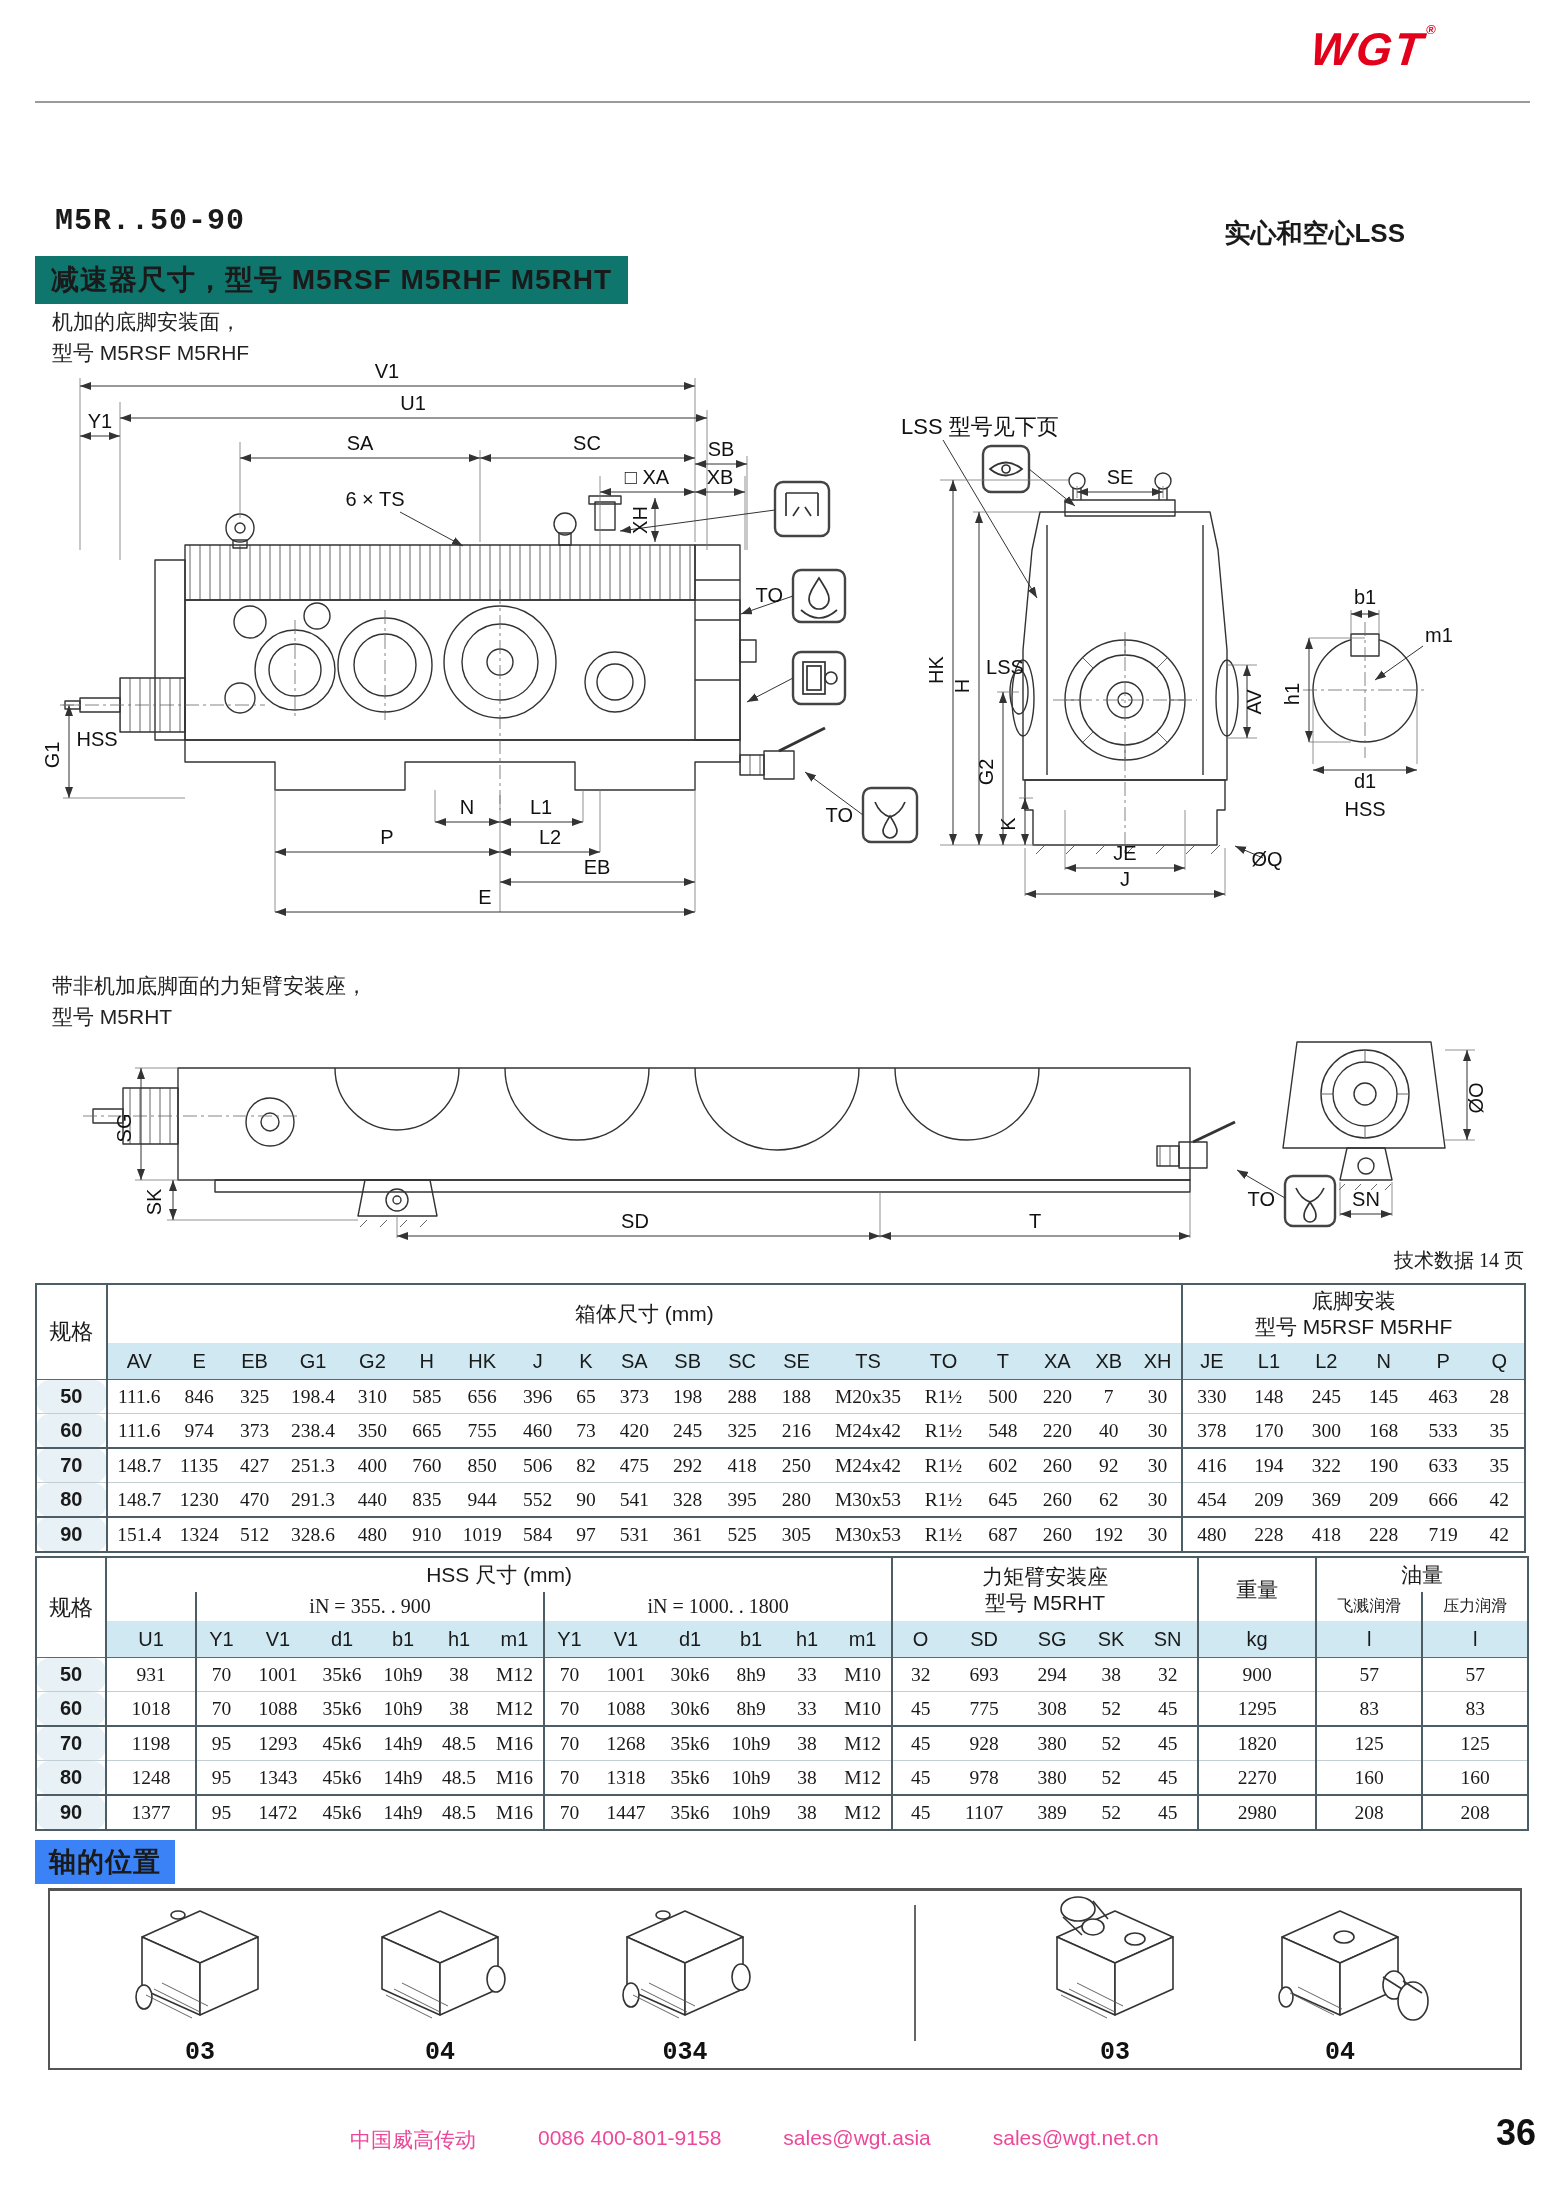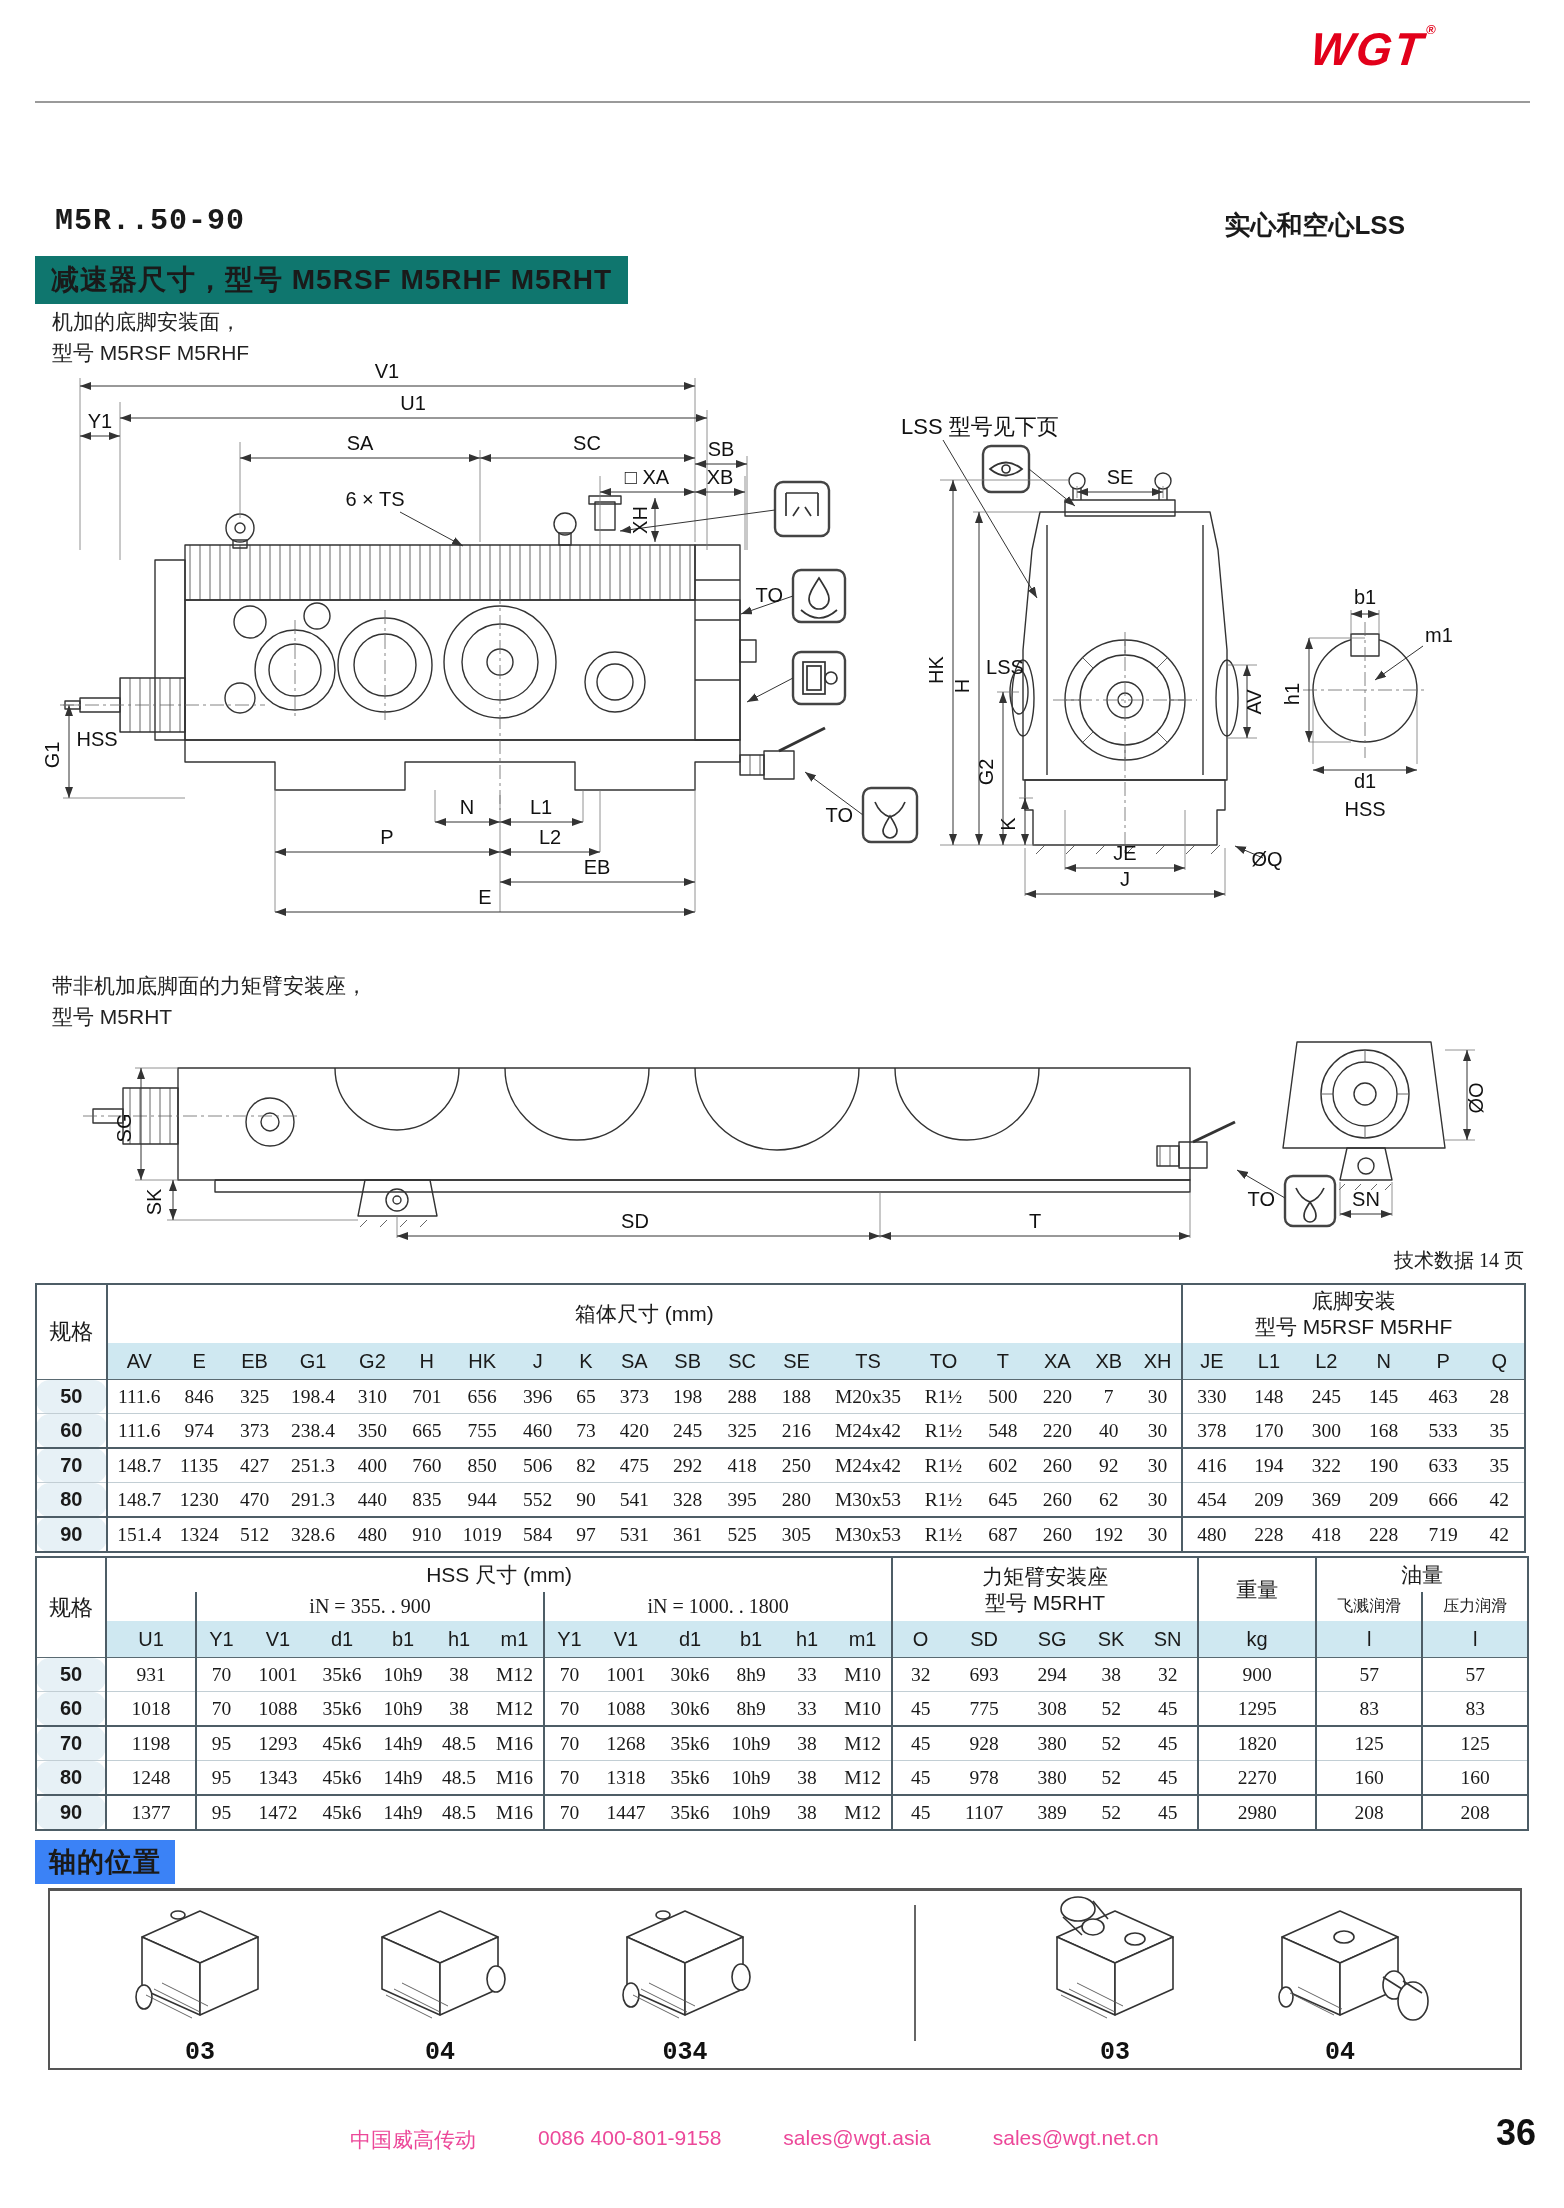--- a/index.html
+++ b/index.html
@@ -8,21 +8,21 @@
   
   .logo{position:absolute;top:22px;right:128px;color:#e2001a;font-weight:700;
         font-style:italic;font-size:46px;letter-spacing:2px;transform:skewX(-6deg);}
   .logo sup{font-size:13px;font-style:normal;vertical-align:top;}
   .topline{position:absolute;left:35px;top:101px;width:1495px;height:2px;background:#9a9a9a;}
   .banner{position:absolute;left:35px;top:137px;width:1370px;height:57px;background:#b7dbe7;
           font-size:30px;font-weight:600;line-height:57px;padding-left:16px;box-sizing:border-box;
           letter-spacing:1px;color:#1c1c1c;}
   .model-range{position:absolute;left:35px;top:204px;font-size:30px;font-weight:700;
                font-family:"Liberation Mono",monospace;letter-spacing:1px;margin-left:20px;}
-  .shaft-note{position:absolute;right:159px;top:208px;font-size:26px;font-weight:600;}
+  .shaft-note{position:absolute;right:159px;top:216px;font-size:26px;font-weight:600;}
   .subtitle{position:absolute;left:35px;top:256px;height:48px;line-height:48px;padding:0 16px;
             background:#0f766e;font-size:28px;font-weight:600;letter-spacing:1px;}
   .note{position:absolute;font-size:21px;color:#222;line-height:31px;}
   #note1{left:52px;top:306px;}
   #note2{left:52px;top:970px;}
   .tech-note{position:absolute;right:40px;top:1247px;font-size:20px;font-family:"Liberation Serif",serif;}
   
   svg.d1{position:absolute;left:35px;top:250px;}
   svg.d2{position:absolute;left:35px;top:1030px;}
   .lbl{font-family:"Liberation Sans",sans-serif;font-size:20px;fill:#111;}
@@ -398,21 +398,21 @@
         </tr>
       </thead>
       <tbody>
         <tr>
           <th class="spec">50</th>
           <td>111.6</td>
           <td>846</td>
           <td>325</td>
           <td>198.4</td>
           <td>310</td>
-          <td>701</td>
+          <td>585</td>
           <td>656</td>
           <td>396</td>
           <td>65</td>
           <td>373</td>
           <td>198</td>
           <td>288</td>
           <td>188</td>
           <td>M20x35</td>
           <td>R1½</td>
           <td>500</td>

